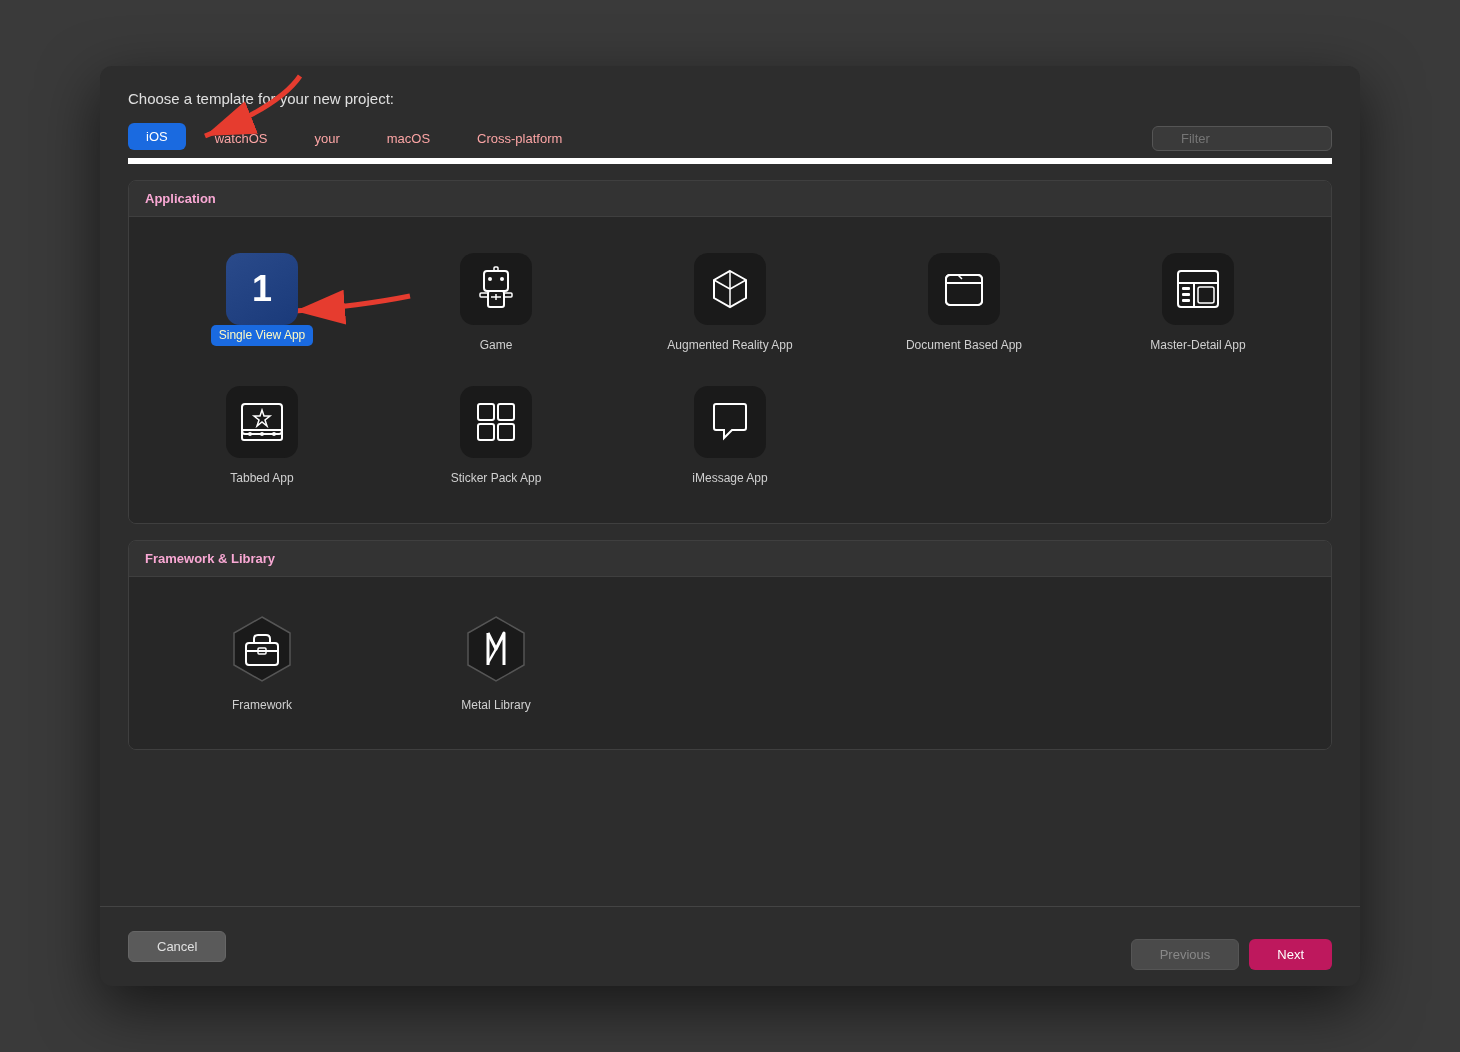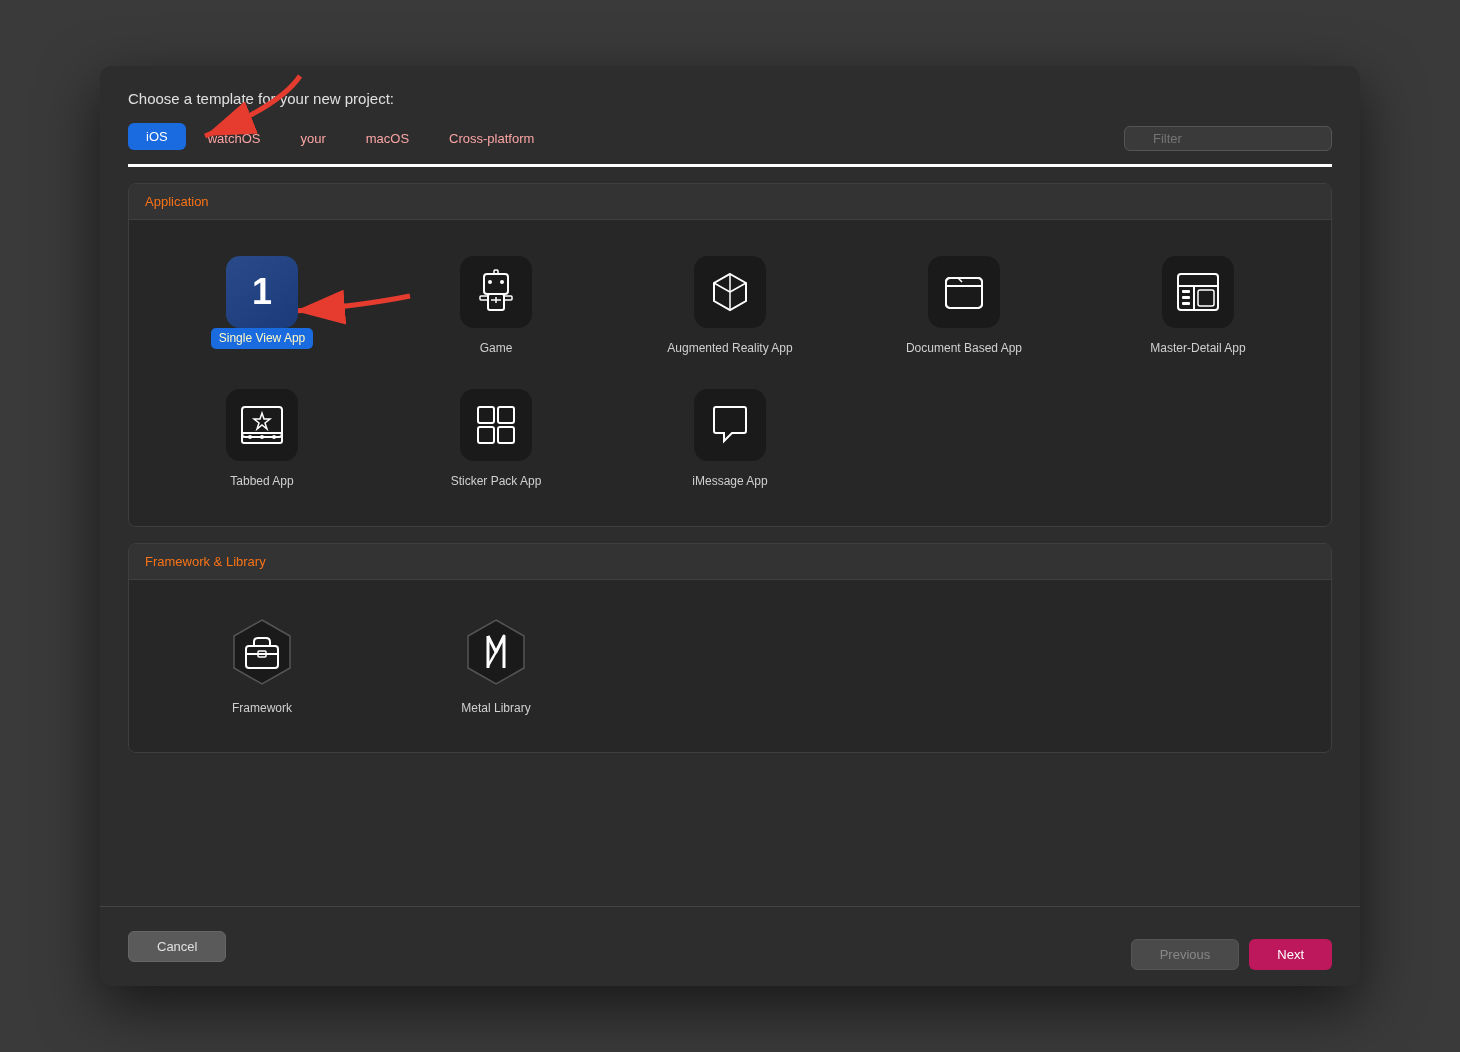--- a/index.html
+++ b/index.html
@@ -28,23 +28,23 @@
     }
     .dialog-title {
       color: #e0e0e0;
       font-size: 15px;
       font-weight: 400;
       margin-bottom: 16px;
     }
     .tab-bar {
       display: flex;
       align-items: center;
-      gap: 4px;
-      border-bottom: 3px solid #ffffff;
-      padding-bottom: 10px;
+      gap: 11px;
+      border-bottom: 6px solid #ffffff;
+      padding-bottom: 4px;
     }
     .tab-item {
       padding: 6px 18px;
       border-radius: 6px 6px 0 0;
       font-size: 13px;
       cursor: pointer;
       color: #fca5a5;
       background: transparent;
       border: none;
       outline: none;
@@ -60,21 +60,21 @@
       display: flex;
       align-items: center;
     }
     .filter-input {
       background: #3a3a3a;
       border: 1px solid #555;
       border-radius: 6px;
       color: #aaa;
       font-size: 13px;
       padding: 4px 10px 4px 28px;
-      width: 208px;
+      width: 180px;
       outline: none;
       position: relative;
     }
     .filter-wrapper {
       position: relative;
       display: flex;
       align-items: center;
     }
     .filter-icon {
       position: absolute;
@@ -92,22 +92,22 @@
       margin-top: 16px;
       border: 1px solid #3f3f3f;
       border-radius: 8px;
       overflow: hidden;
       margin-bottom: 16px;
     }
     .section-header {
       background: #333;
       padding: 10px 16px;
       font-size: 13px;
-      font-weight: 400;
-      color: #f97316;
+      font-weight: 700;
+      color: #f9a8d4;
       border-bottom: 1px solid #3f3f3f;
     }
     .template-grid {
       background: #272727;
       display: grid;
       grid-template-columns: repeat(5, 1fr);
       gap: 0;
       padding: 20px 16px;
     }
     .template-grid.library-grid {

